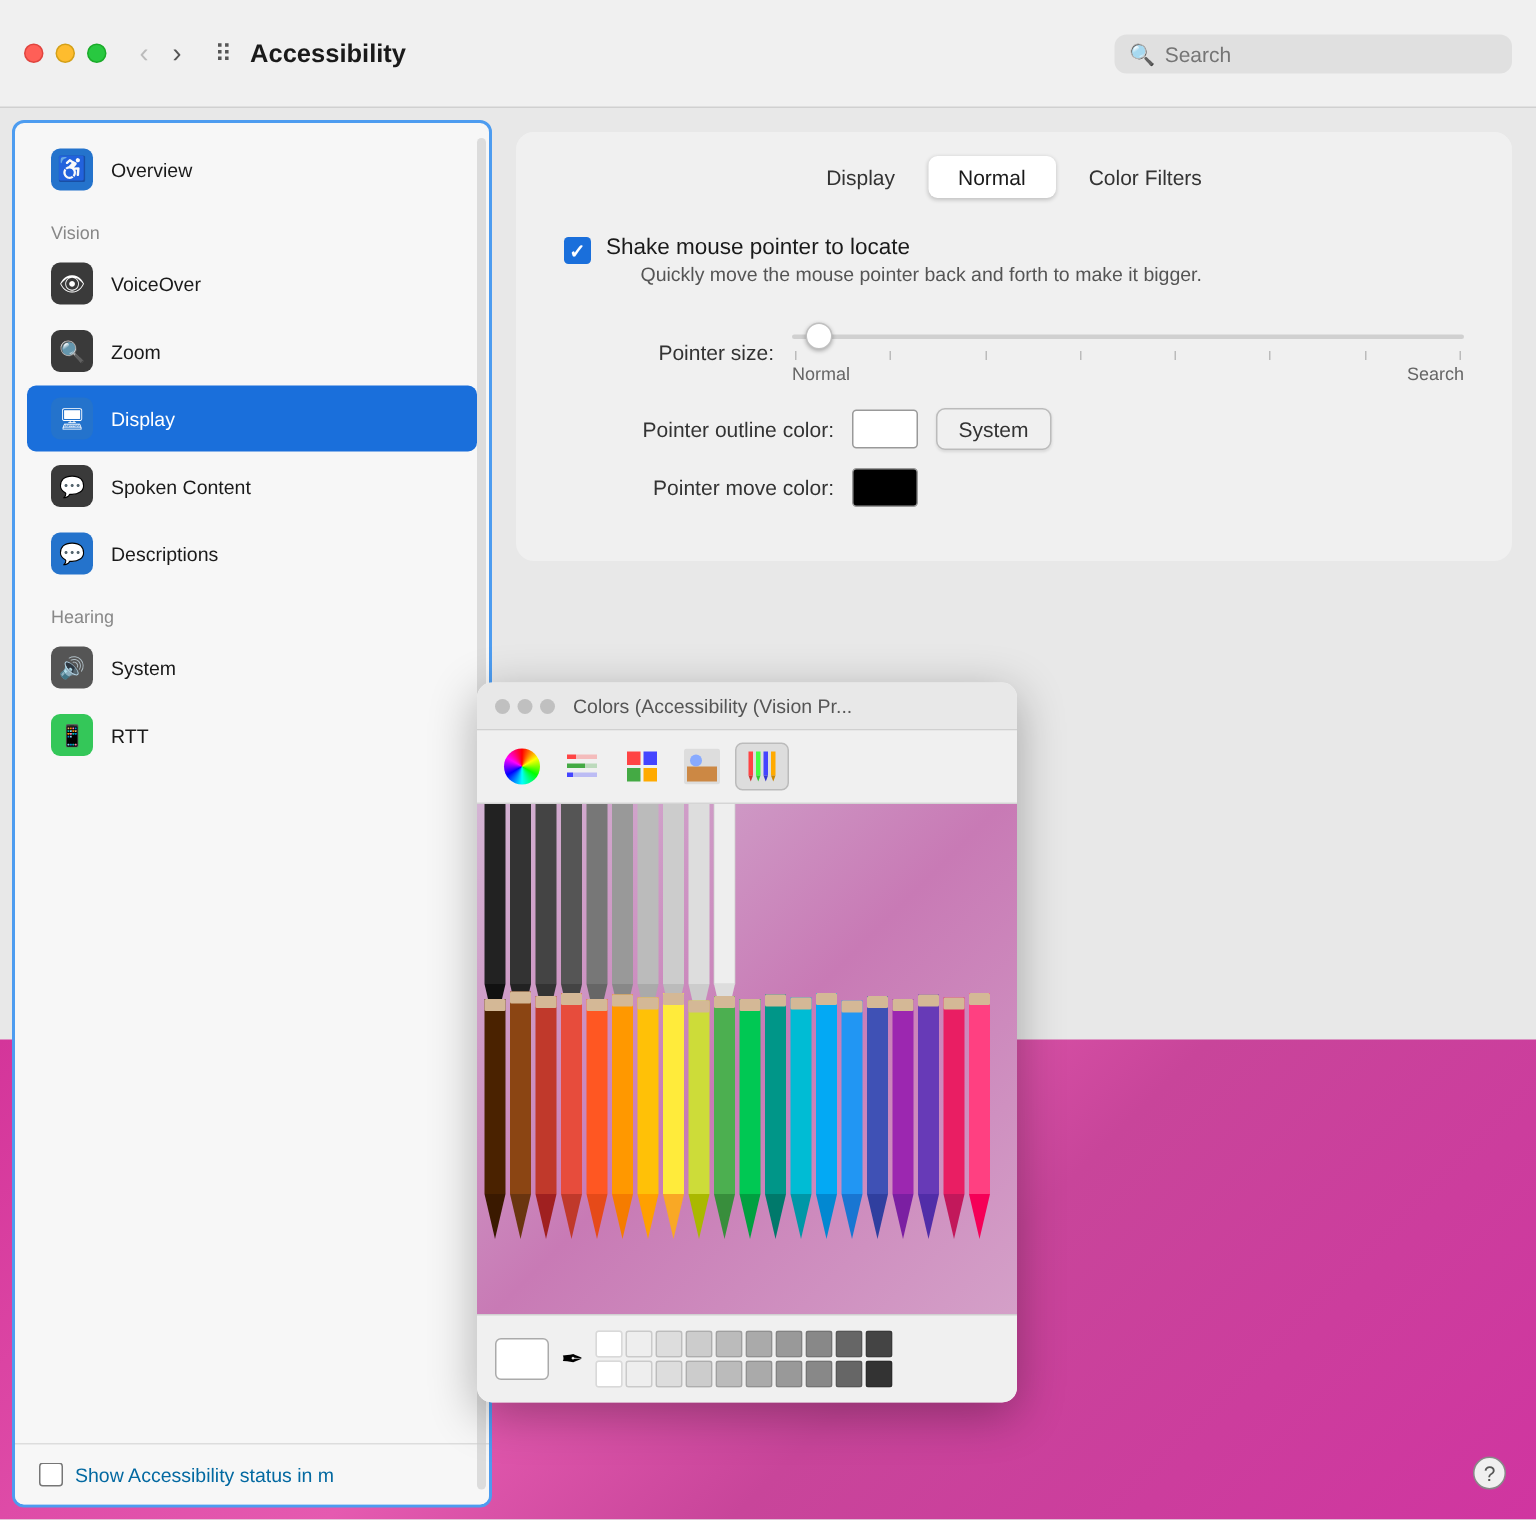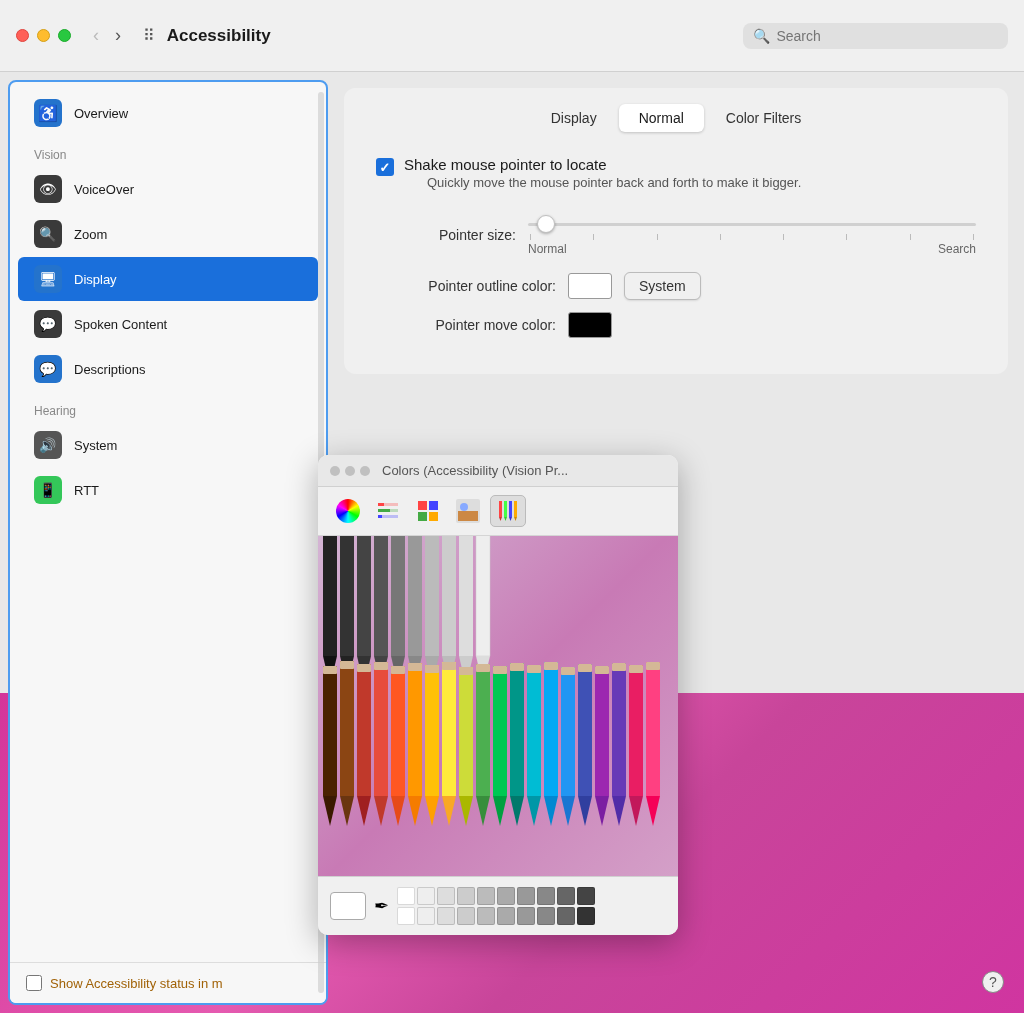--- a/index.html
+++ b/index.html
@@ -160,21 +160,21 @@
       align-items: center;
       gap: 8px;
       background: #f7f7f7;
     }
     .sidebar-footer input[type="checkbox"] {
       width: 16px;
       height: 16px;
     }
     .sidebar-footer-label {
       font-size: 13px;
-      color: #a16207;
+      color: #0369a1;
     }
 
     
     .right-panel {
       flex: 1;
       padding: 16px;
       position: relative;
     }
 
     

